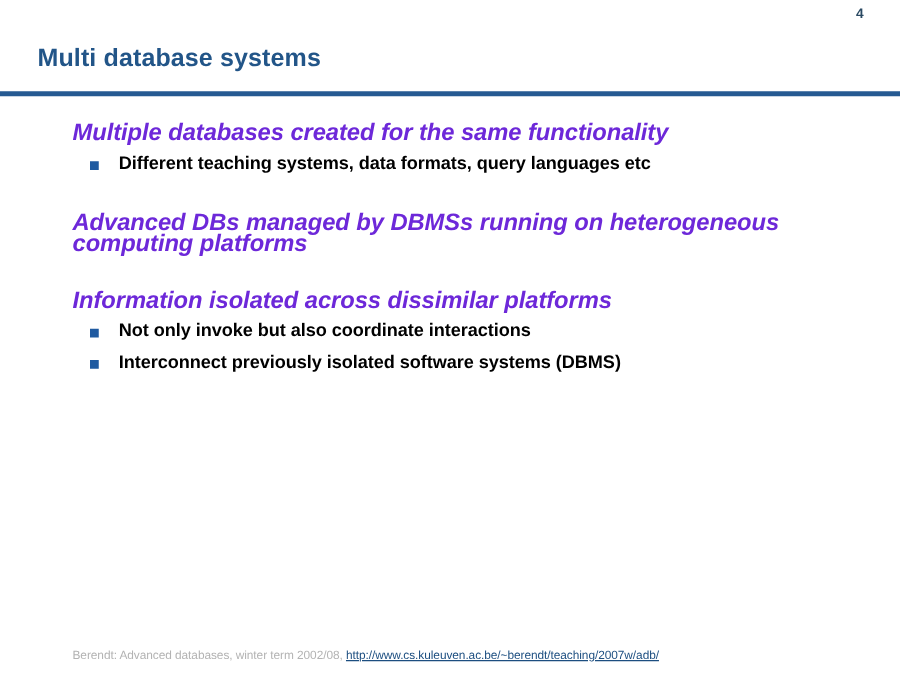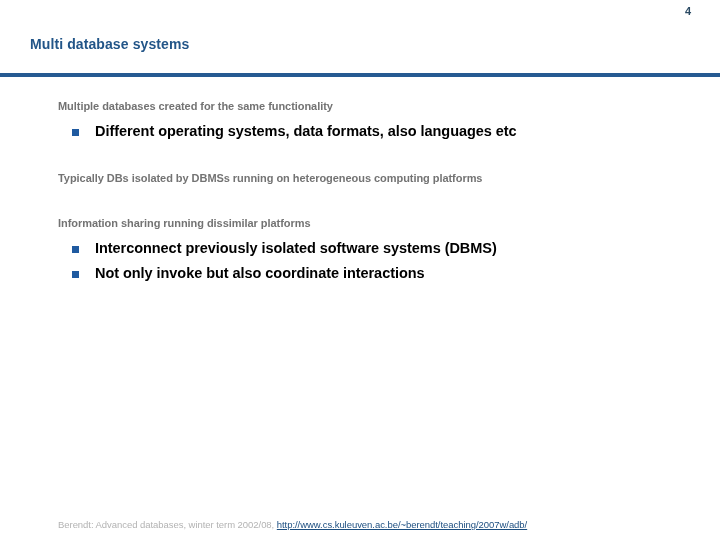--- a/index.html
+++ b/index.html
@@ -32,21 +32,21 @@
     font-weight: bold;
     color: #2b4a63;
     letter-spacing: 0;
   }
 
   
   .slide-title {
     position: absolute;
     left: 30px;
     top: 36px;
-    font-size: 14px;
+    font-size: 20px;
     font-weight: bold;
     color: #225588;
     letter-spacing: 0.1px;
     white-space: nowrap;
   }
 
   .title-rule {
     position: absolute;
     left: 0;
     top: 73px;
@@ -61,25 +61,26 @@
     left: 58px;
     top: 98px;
     width: 620px;
   }
 
   .block {
     margin: 0 0 0 0;
   }
 
   .lvl1 {
-    font-size: 11px;
+    font-size: 19px;
     font-weight: bold;
-    color: #737373;
+    color: #6d28d9;
     line-height: 17px;
     letter-spacing: -0.05px;
+    font-style: italic;
   }
 
   .bullet-row {
     display: flex;
     align-items: flex-start;
     margin-top: 8px;
   }
 
   .bullet-marker {
     flex: 0 0 auto;
@@ -129,41 +130,41 @@
   <div class="slide-title">Multi database systems</div>
 
   <div class="title-rule"></div>
 
   <div class="body-area">
 
     <div class="block">
       <div class="lvl1">Multiple databases created for the same functionality</div>
       <div class="bullet-row">
         <span class="bullet-marker"></span>
-        <span class="lvl2">Different operating systems, data formats, also languages etc</span>
+        <span class="lvl2">Different teaching systems, data formats, query languages etc</span>
       </div>
     </div>
 
     <div class="gap-block"></div>
 
     <div class="block">
-      <div class="lvl1">Typically DBs isolated by DBMSs running on heterogeneous computing platforms</div>
+      <div class="lvl1">Advanced DBs managed by DBMSs running on heterogeneous computing platforms</div>
     </div>
 
     <div class="gap-block-sm"></div>
 
     <div class="block">
-      <div class="lvl1">Information sharing running dissimilar platforms</div>
+      <div class="lvl1">Information isolated across dissimilar platforms</div>
+      <div class="bullet-row">
+        <span class="bullet-marker"></span>
+        <span class="lvl2">Not only invoke but also coordinate interactions</span>
+      </div>
       <div class="bullet-row">
         <span class="bullet-marker"></span>
         <span class="lvl2">Interconnect previously isolated software systems (DBMS)</span>
-      </div>
-      <div class="bullet-row">
-        <span class="bullet-marker"></span>
-        <span class="lvl2">Not only invoke but also coordinate interactions</span>
       </div>
     </div>
 
   </div>
 
   <div class="footer"><span>Berendt: Advanced databases, winter term 2002/08, </span><span class="footer-link">http://www.cs.kuleuven.ac.be/~berendt/teaching/2007w/adb/</span></div>
 
 </div>
 
 </body></html>

